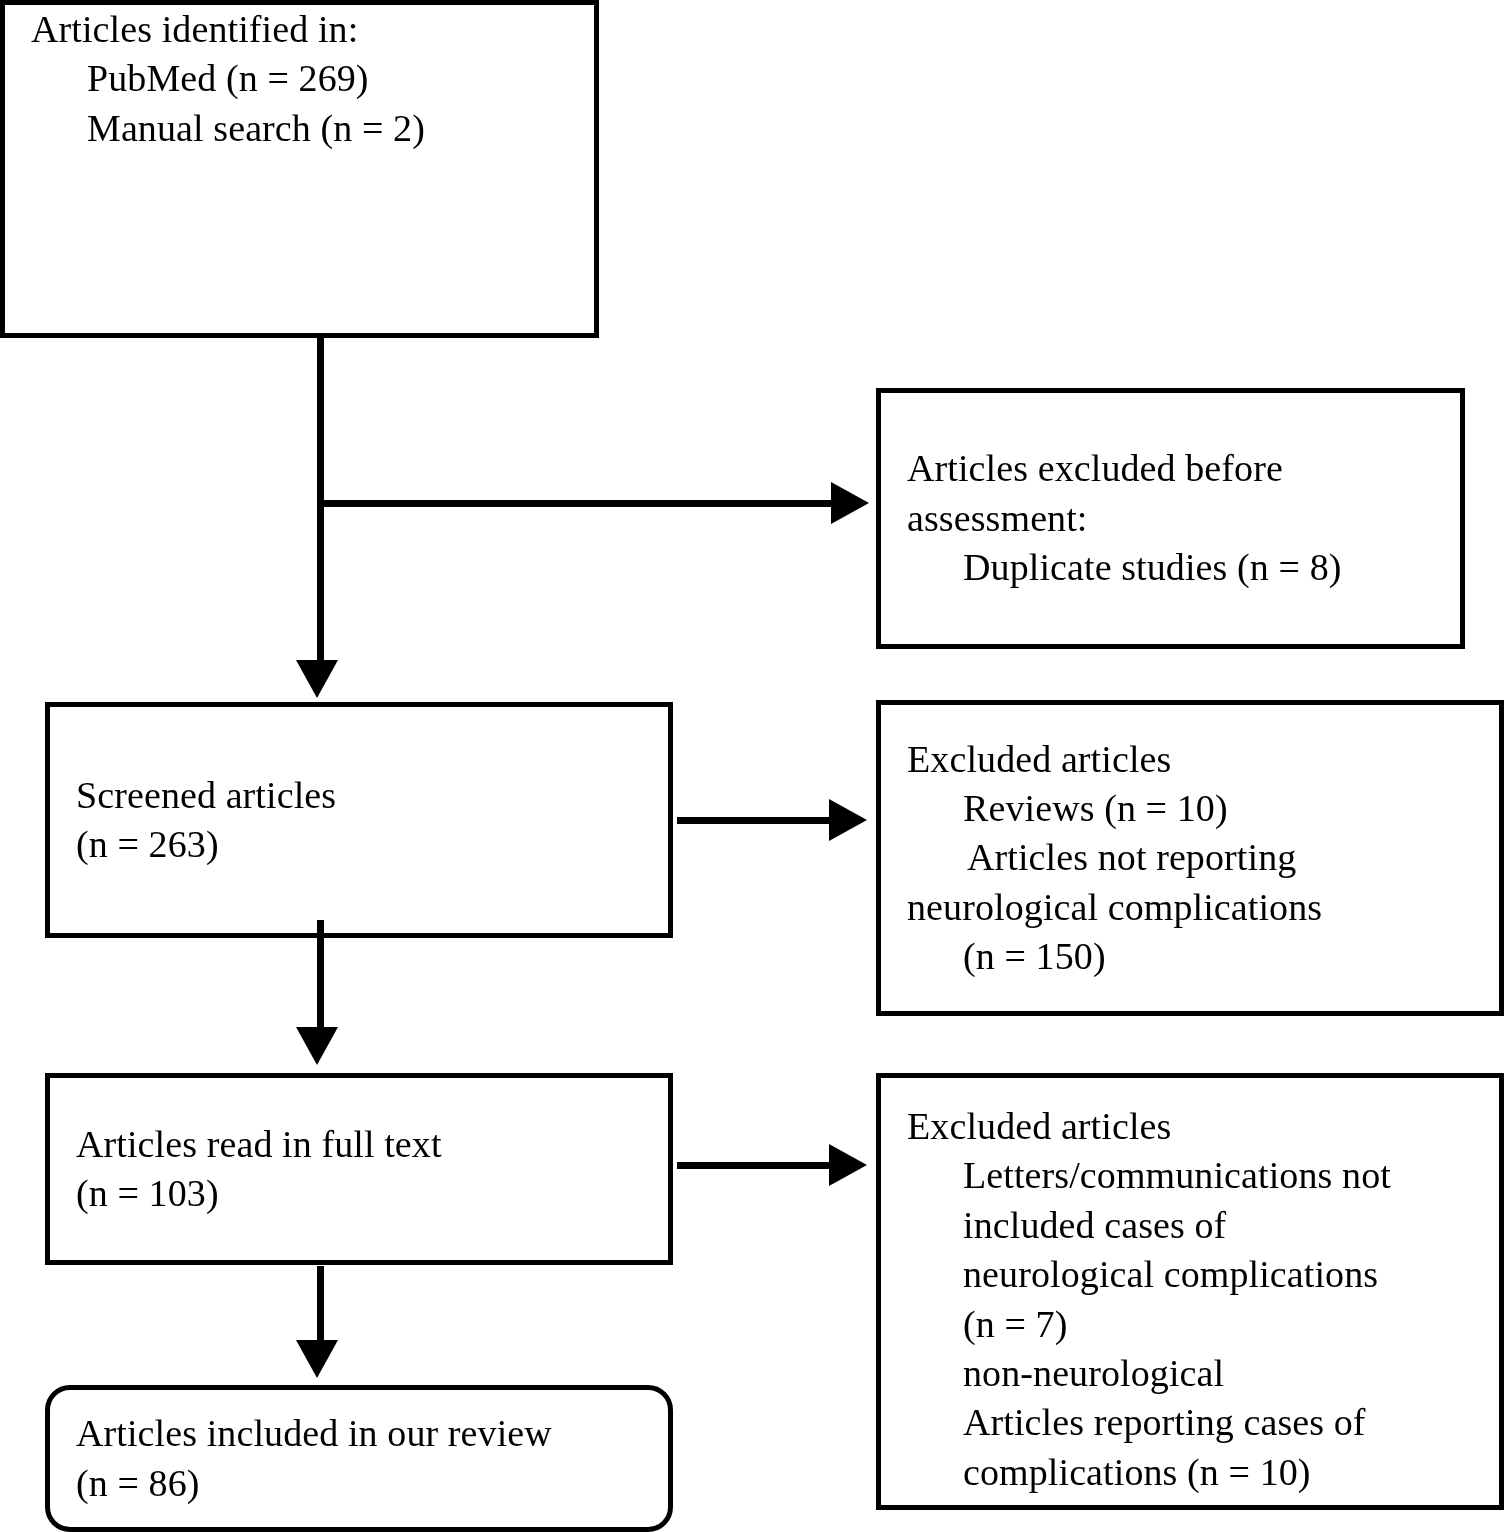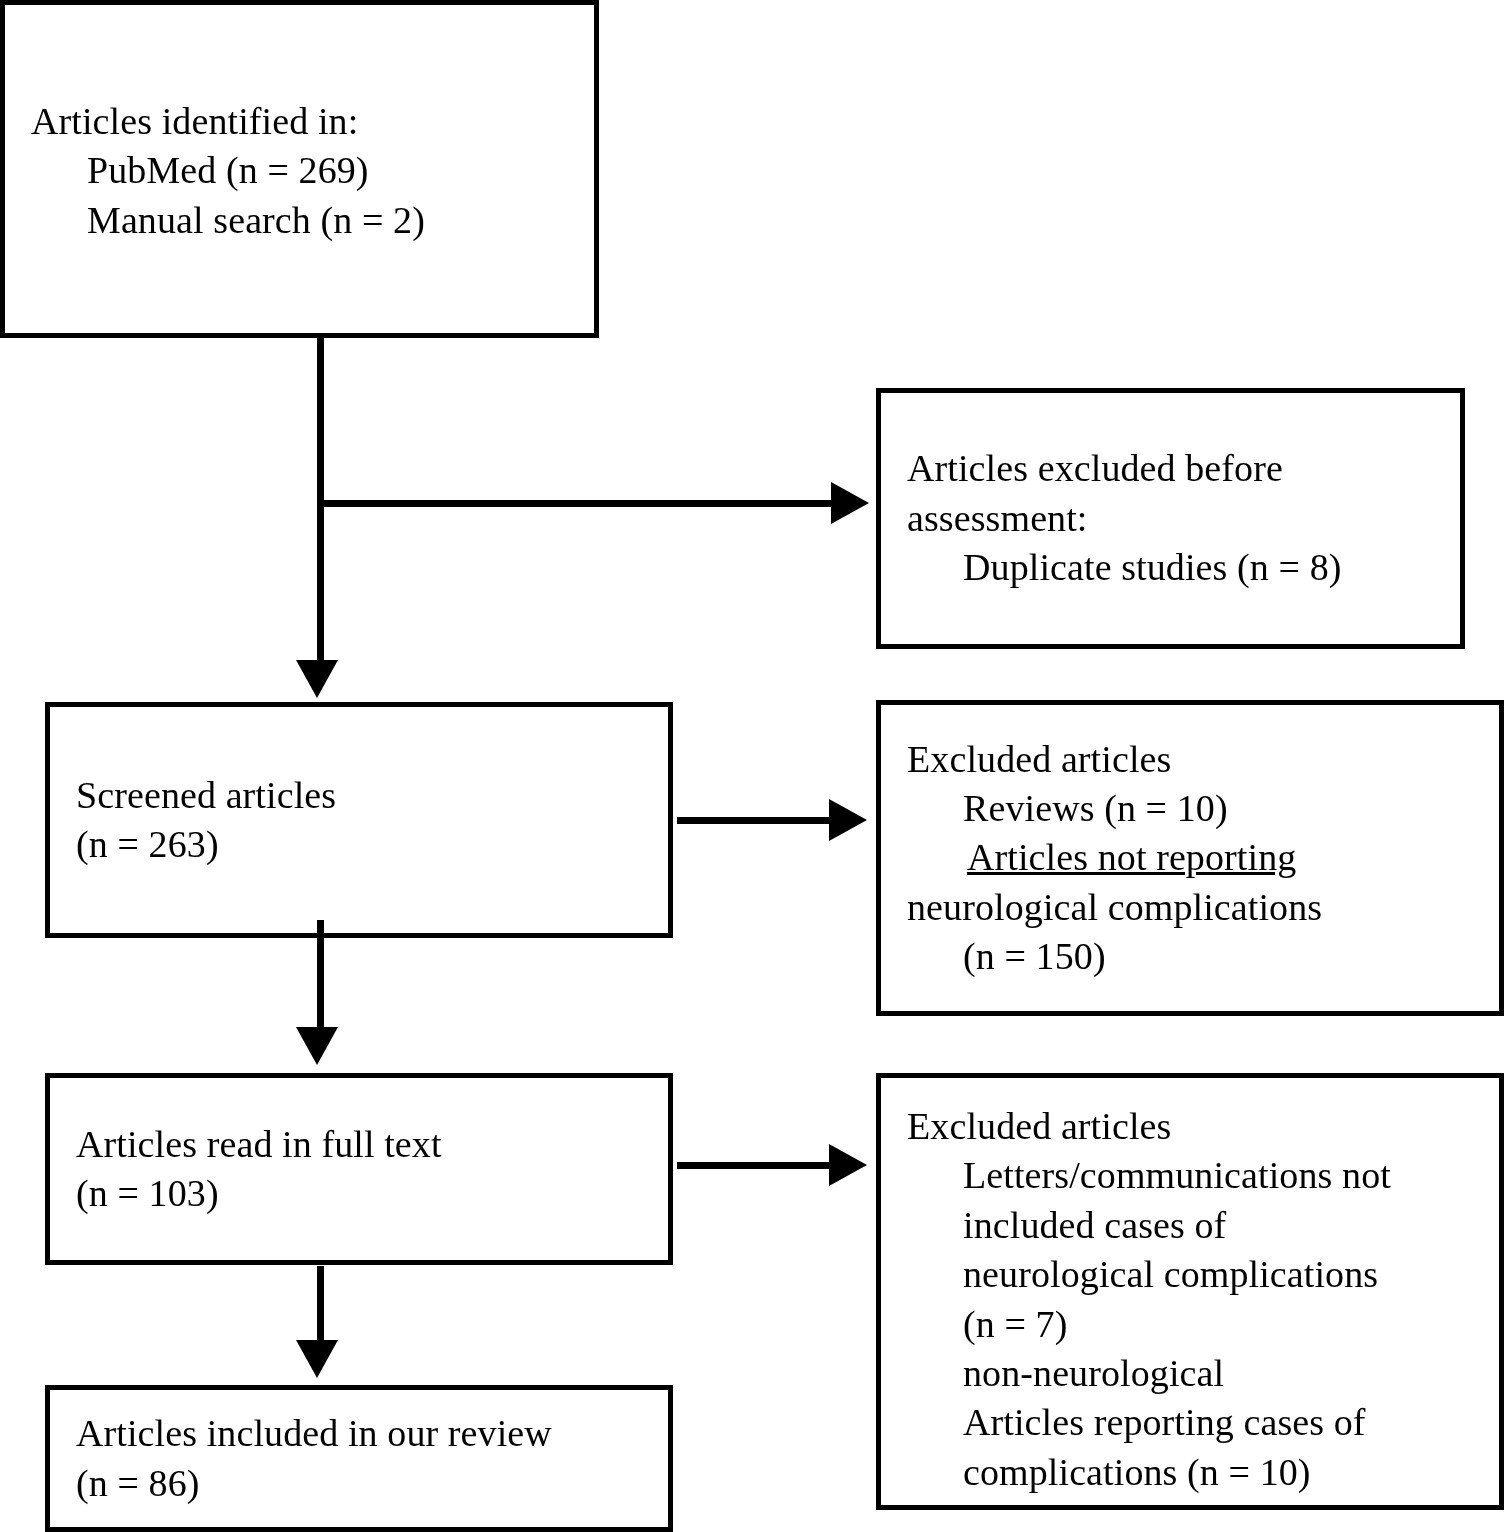--- a/index.html
+++ b/index.html
@@ -35,50 +35,49 @@
     font-size: 38px;
     line-height: 1.30;
     white-space: pre-wrap;
     letter-spacing: 0.1px;
   }
   .line.indent {
     padding-left: 56px;
   }
   .line.indent2 {
     padding-left: 60px;
-    text-decoration: underline;
   }
 
   
   #node-identified {
     left: 0px;
     top: 0px;
     width: 599px;
     height: 338px;
     justify-content: flex-start;
-    padding-top: 92px;
   }
   #node-screened {
     left: 45px;
     top: 702px;
     width: 628px;
     height: 236px;
   }
   #node-fulltext {
     left: 45px;
     top: 1073px;
     width: 628px;
     height: 192px;
   }
   #node-included {
     left: 45px;
     top: 1385px;
     width: 628px;
     height: 147px;
     border-bottom-width: 5px;
+    border-radius: 25px;
   }
 
   
   #node-excluded-before {
     left: 876px;
     top: 388px;
     width: 589px;
     height: 261px;
     justify-content: center;
   }

